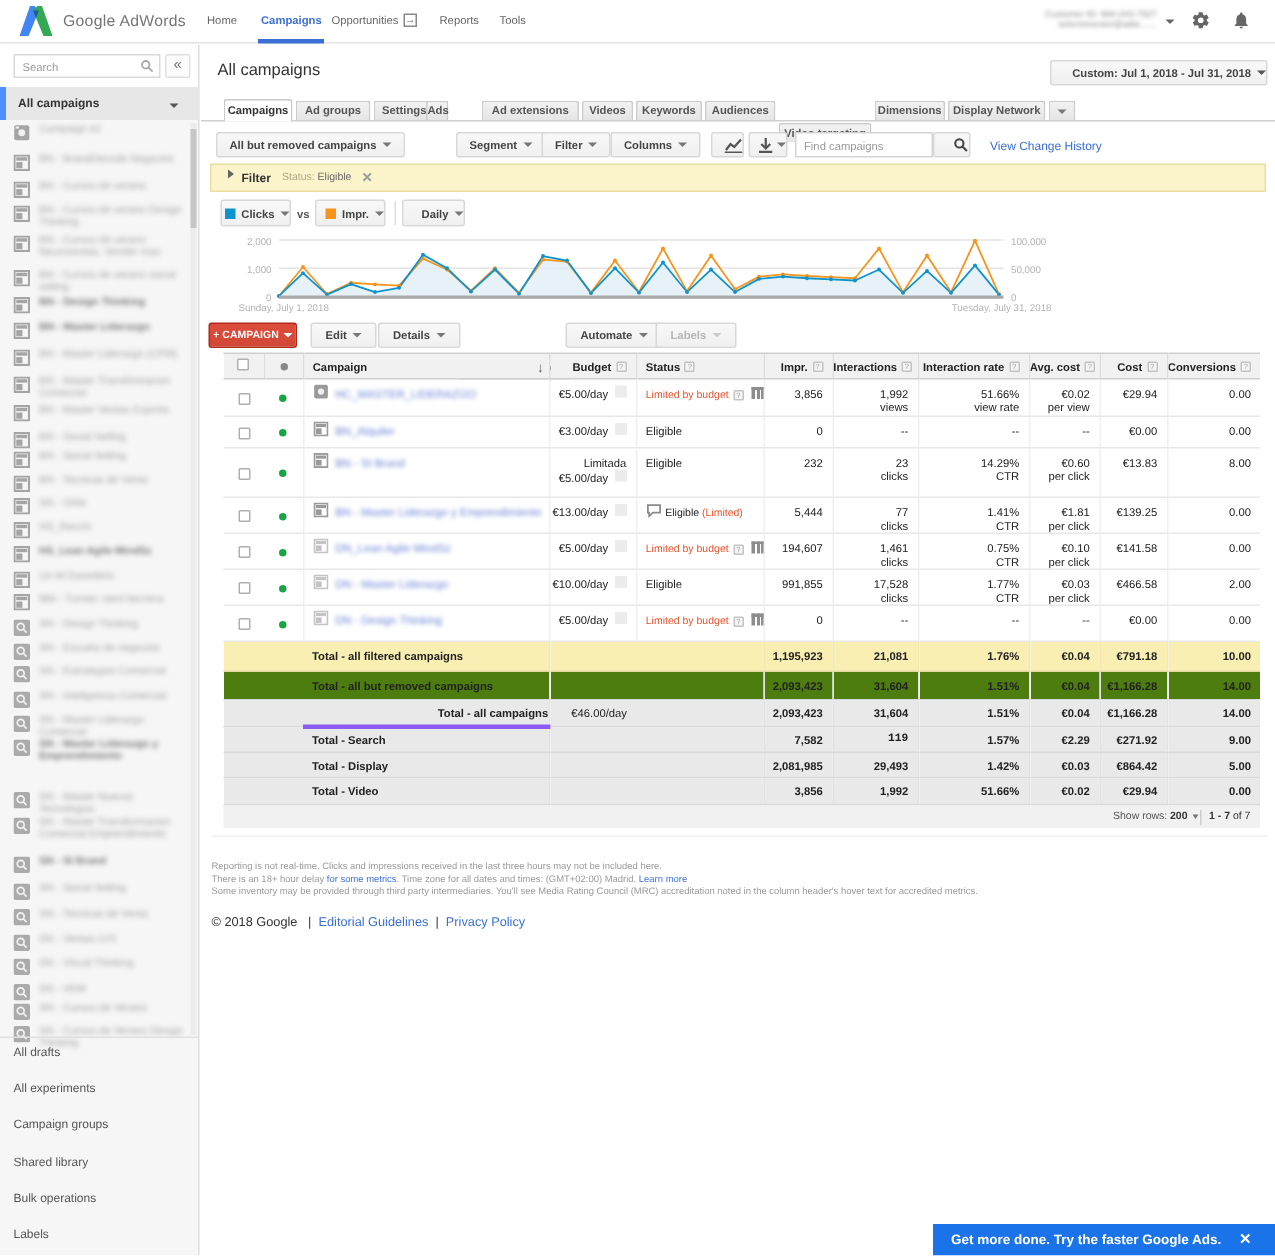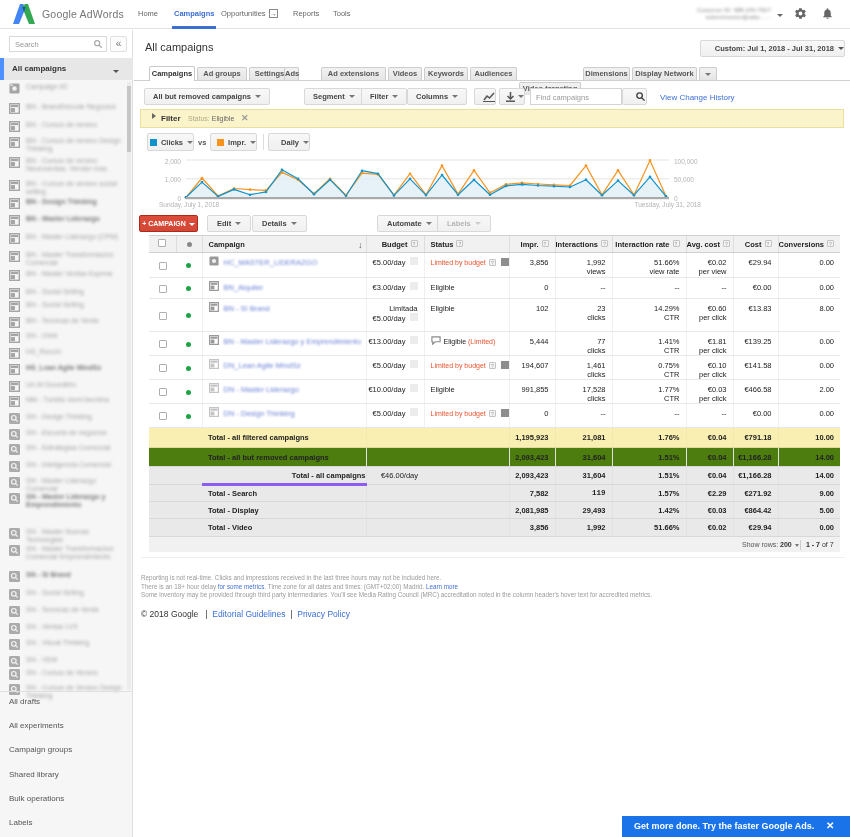--- a/index.html
+++ b/index.html
@@ -490,21 +490,21 @@
 <tr style="height:33px;background:#fff;">
 <td style="vertical-align:middle;border-bottom:1px solid #e8e8e8;text-align:center;white-space:nowrap;overflow:hidden;line-height:9px;"><span class="cb" style="vertical-align:middle;"></span></td>
 <td style="vertical-align:middle;border-bottom:1px solid #e8e8e8;text-align:center;white-space:nowrap;overflow:hidden;line-height:9px;"><span class="dot" style="vertical-align:middle;"></span></td>
 <td style="vertical-align:baseline;padding-top:3px;border-bottom:1px solid #e8e8e8;border-left:1px solid #f0f0f0;padding-left:6px;text-align:left;white-space:nowrap;overflow:hidden;line-height:9px;"><svg width="10" height="10" viewBox="0 0 24 24" style="margin-right:5px;vertical-align:-1px;">
               <rect x="1.5" y="1.5" width="21" height="21" fill="none" stroke="#9a9a9a" stroke-width="3"></rect>
               <rect x="4" y="4" width="16" height="5" fill="#9a9a9a"></rect>
               <rect x="4" y="11" width="9" height="9" fill="#9a9a9a"></rect>
             </svg><span class="blur" style="color:#6b83d6;">BN - SI Brand</span></td>
 <td style="vertical-align:baseline;padding-top:3px;border-bottom:1px solid #e8e8e8;border-left:1px solid #f0f0f0;padding-right:6px;text-align:right;white-space:nowrap;overflow:hidden;line-height:9px;">Limitada<br>€5.00/day<span style="display:inline-block;width:8px;height:8px;background:#ececec;margin-left:4px;"></span></td>
 <td style="vertical-align:baseline;padding-top:3px;border-bottom:1px solid #e8e8e8;border-left:1px solid #f0f0f0;padding-left:6px;text-align:left;white-space:nowrap;overflow:hidden;line-height:9px;">Eligible</td>
-<td style="vertical-align:baseline;padding-top:3px;border-bottom:1px solid #e8e8e8;border-left:1px solid #f0f0f0;padding-right:6px;text-align:right;white-space:nowrap;overflow:hidden;line-height:9px;">102</td>
+<td style="vertical-align:baseline;padding-top:3px;border-bottom:1px solid #e8e8e8;border-left:1px solid #f0f0f0;padding-right:6px;text-align:right;white-space:nowrap;overflow:hidden;line-height:9px;">232</td>
 <td style="vertical-align:baseline;padding-top:3px;border-bottom:1px solid #e8e8e8;border-left:1px solid #f0f0f0;padding-right:6px;text-align:right;white-space:nowrap;overflow:hidden;line-height:9px;">23<br>clicks</td>
 <td style="vertical-align:baseline;padding-top:3px;border-bottom:1px solid #e8e8e8;border-left:1px solid #f0f0f0;padding-right:6px;text-align:right;white-space:nowrap;overflow:hidden;line-height:9px;">14.29%<br>CTR</td>
 <td style="vertical-align:baseline;padding-top:3px;border-bottom:1px solid #e8e8e8;border-left:1px solid #f0f0f0;padding-right:6px;text-align:right;white-space:nowrap;overflow:hidden;line-height:9px;">€0.60<br>per click</td>
 <td style="vertical-align:baseline;padding-top:3px;border-bottom:1px solid #e8e8e8;border-left:1px solid #f0f0f0;padding-right:6px;text-align:right;white-space:nowrap;overflow:hidden;line-height:9px;">€13.83</td>
 <td style="vertical-align:baseline;padding-top:3px;border-bottom:1px solid #e8e8e8;border-left:1px solid #f0f0f0;padding-right:6px;text-align:right;white-space:nowrap;overflow:hidden;line-height:9px;">8.00</td>
 </tr>
 <tr style="height:24px;background:#fff;">
 <td style="vertical-align:middle;border-bottom:1px solid #e8e8e8;text-align:center;white-space:nowrap;overflow:hidden;line-height:9px;"><span class="cb" style="vertical-align:middle;"></span></td>
 <td style="vertical-align:middle;border-bottom:1px solid #e8e8e8;text-align:center;white-space:nowrap;overflow:hidden;line-height:9px;"><span class="dot" style="vertical-align:middle;"></span></td>
 <td style="vertical-align:baseline;padding-top:3px;border-bottom:1px solid #e8e8e8;border-left:1px solid #f0f0f0;padding-left:6px;text-align:left;white-space:nowrap;overflow:hidden;line-height:9px;"><svg width="10" height="10" viewBox="0 0 24 24" style="margin-right:5px;vertical-align:-1px;">

